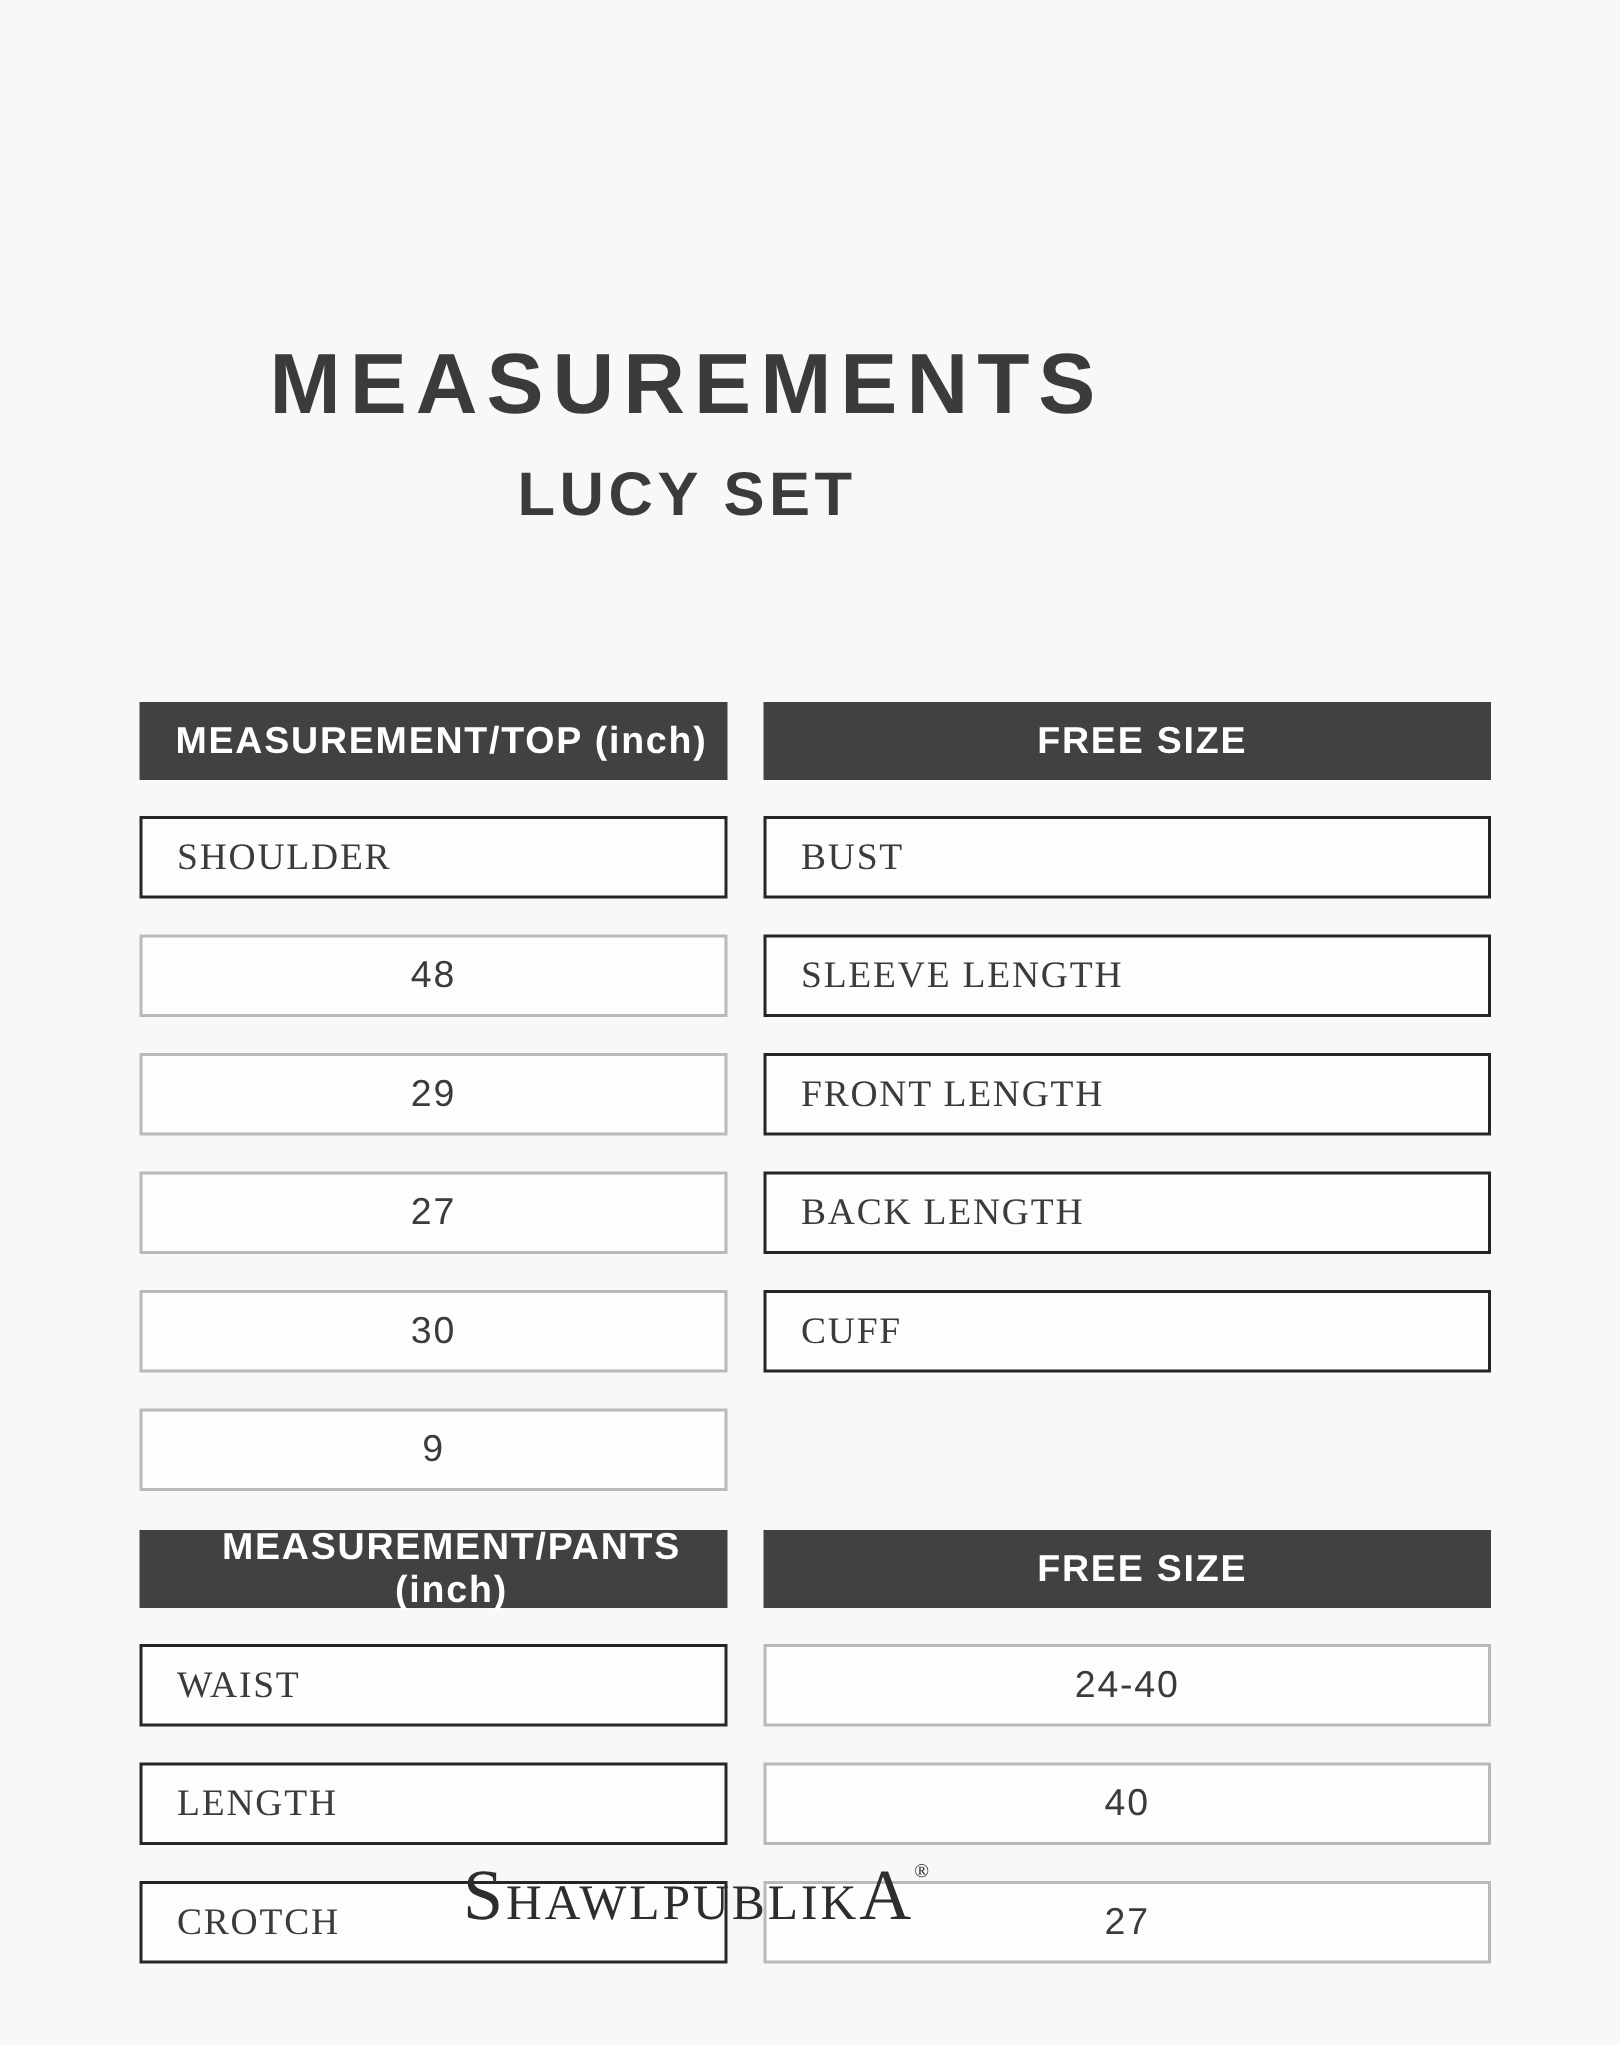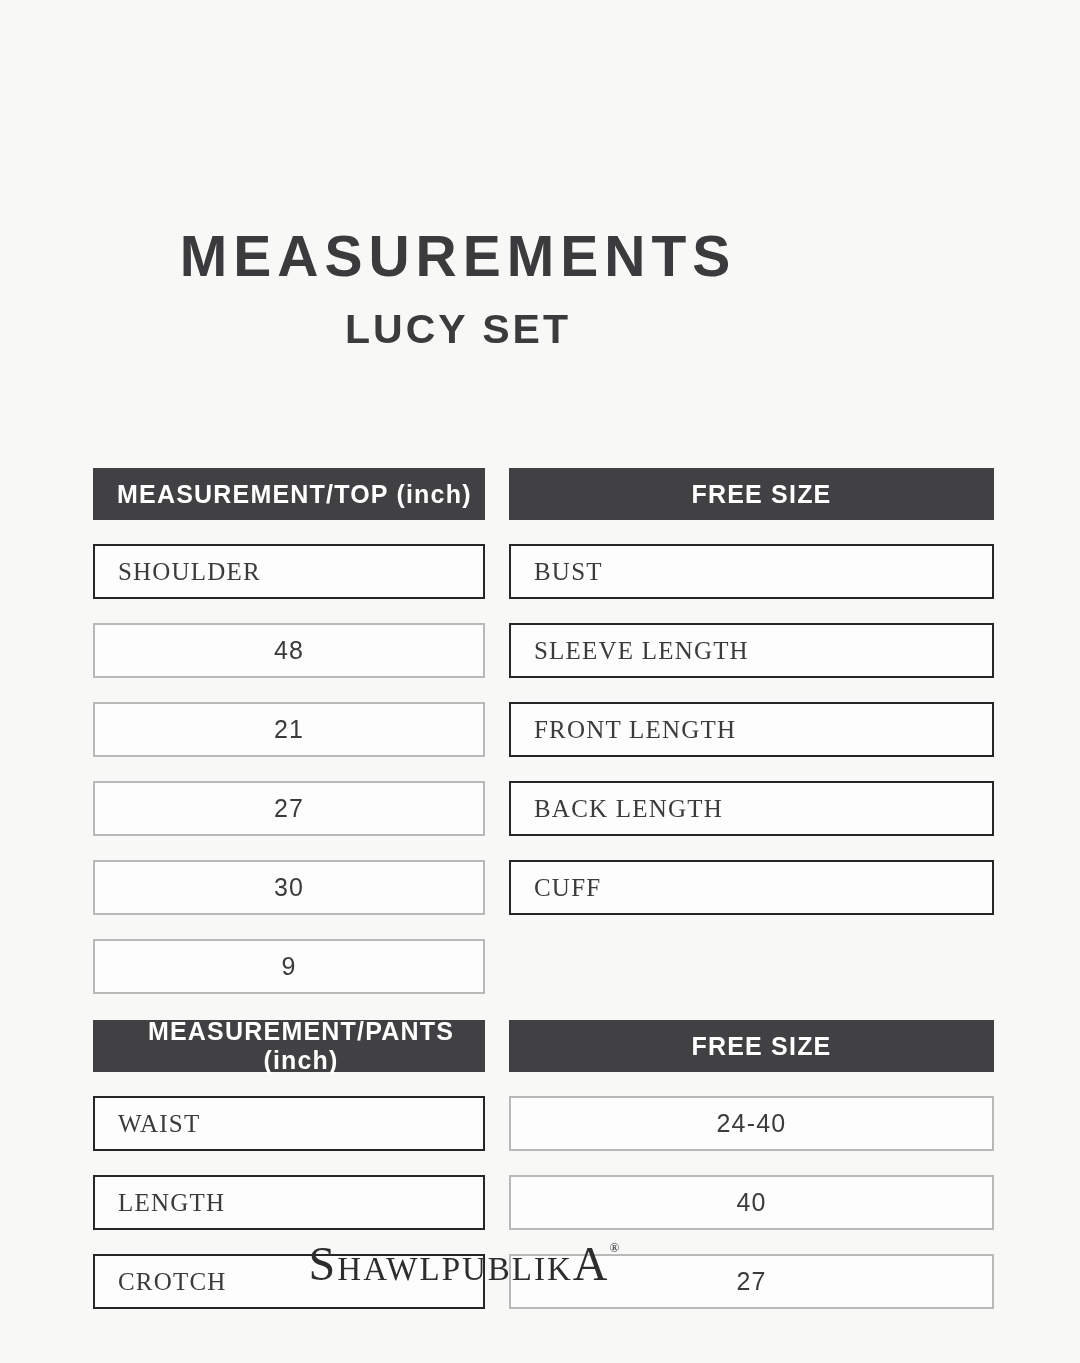--- a/index.html
+++ b/index.html
@@ -119,21 +119,21 @@
     <div class="size-table">
       <div class="cell header label-col">MEASUREMENT/TOP (inch)</div>
       <div class="cell header value-col">FREE SIZE</div>
 
       <div class="cell label">SHOULDER</div>
 
       <div class="cell label">BUST</div>
       <div class="cell value">48</div>
 
       <div class="cell label">SLEEVE LENGTH</div>
-      <div class="cell value">21</div>
+      <div class="cell value">29</div>
 
       <div class="cell label">FRONT LENGTH</div>
       <div class="cell value">27</div>
 
       <div class="cell label">BACK LENGTH</div>
       <div class="cell value">30</div>
 
       <div class="cell label">CUFF</div>
       <div class="cell value">9</div>
     </div>

